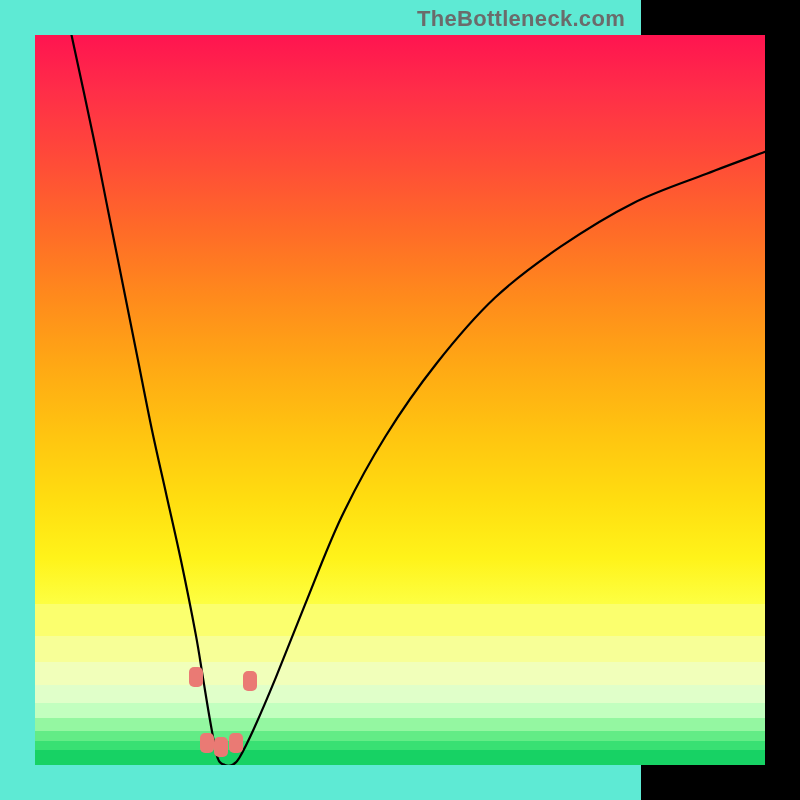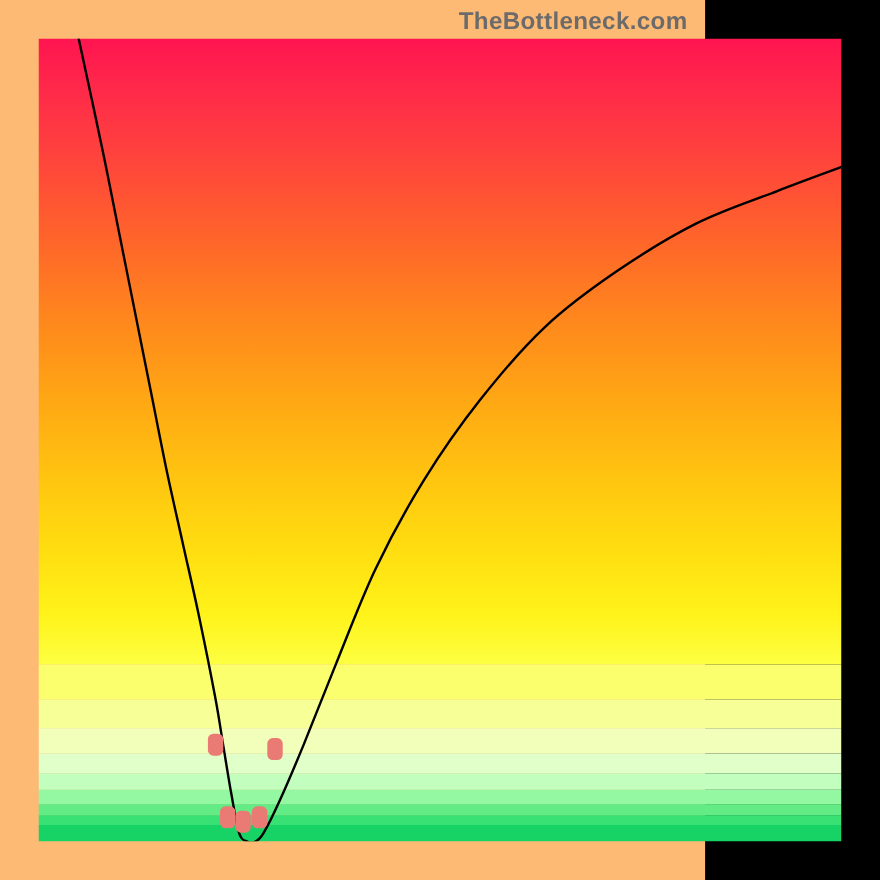--- a/index.html
+++ b/index.html
@@ -10,21 +10,21 @@
     background: #000000;
     overflow: hidden;
     font-family: Arial, Helvetica, sans-serif;
   }
   .frame {
     position: absolute;
     left: 0;
     top: 0;
     width: 641px;
     height: 800px;
-    background: #fdba74;
+    background: #5eead4;
   }
   .plot-area {
     position: absolute;
     left: 35px;
     top: 35px;
     width: 730px;
     height: 730px;
     overflow: hidden;
   }
   .gradient-top {

